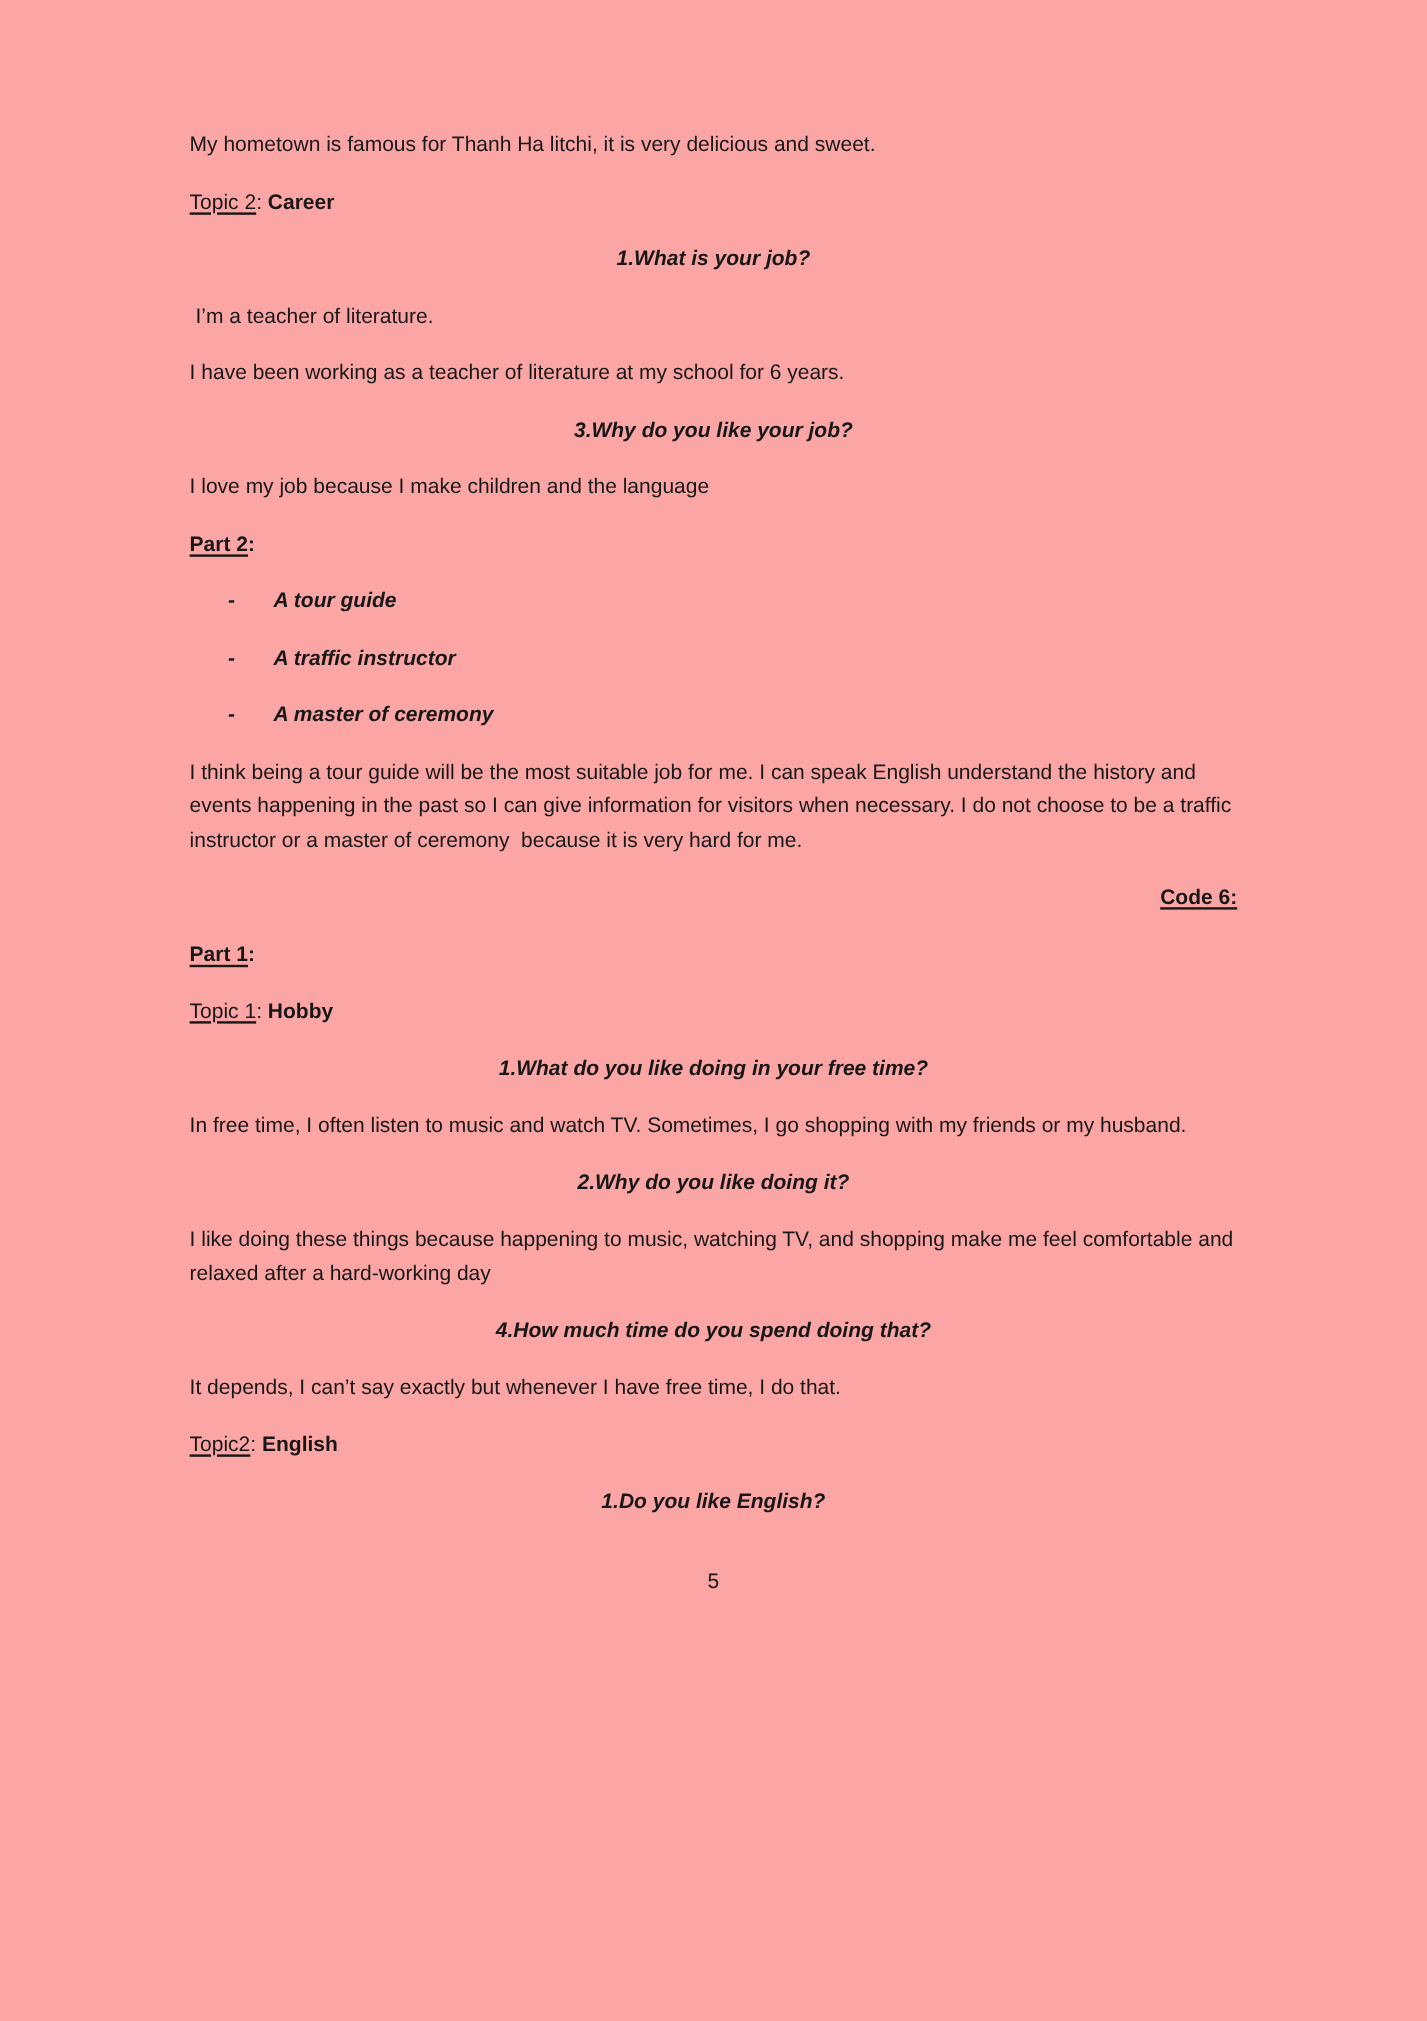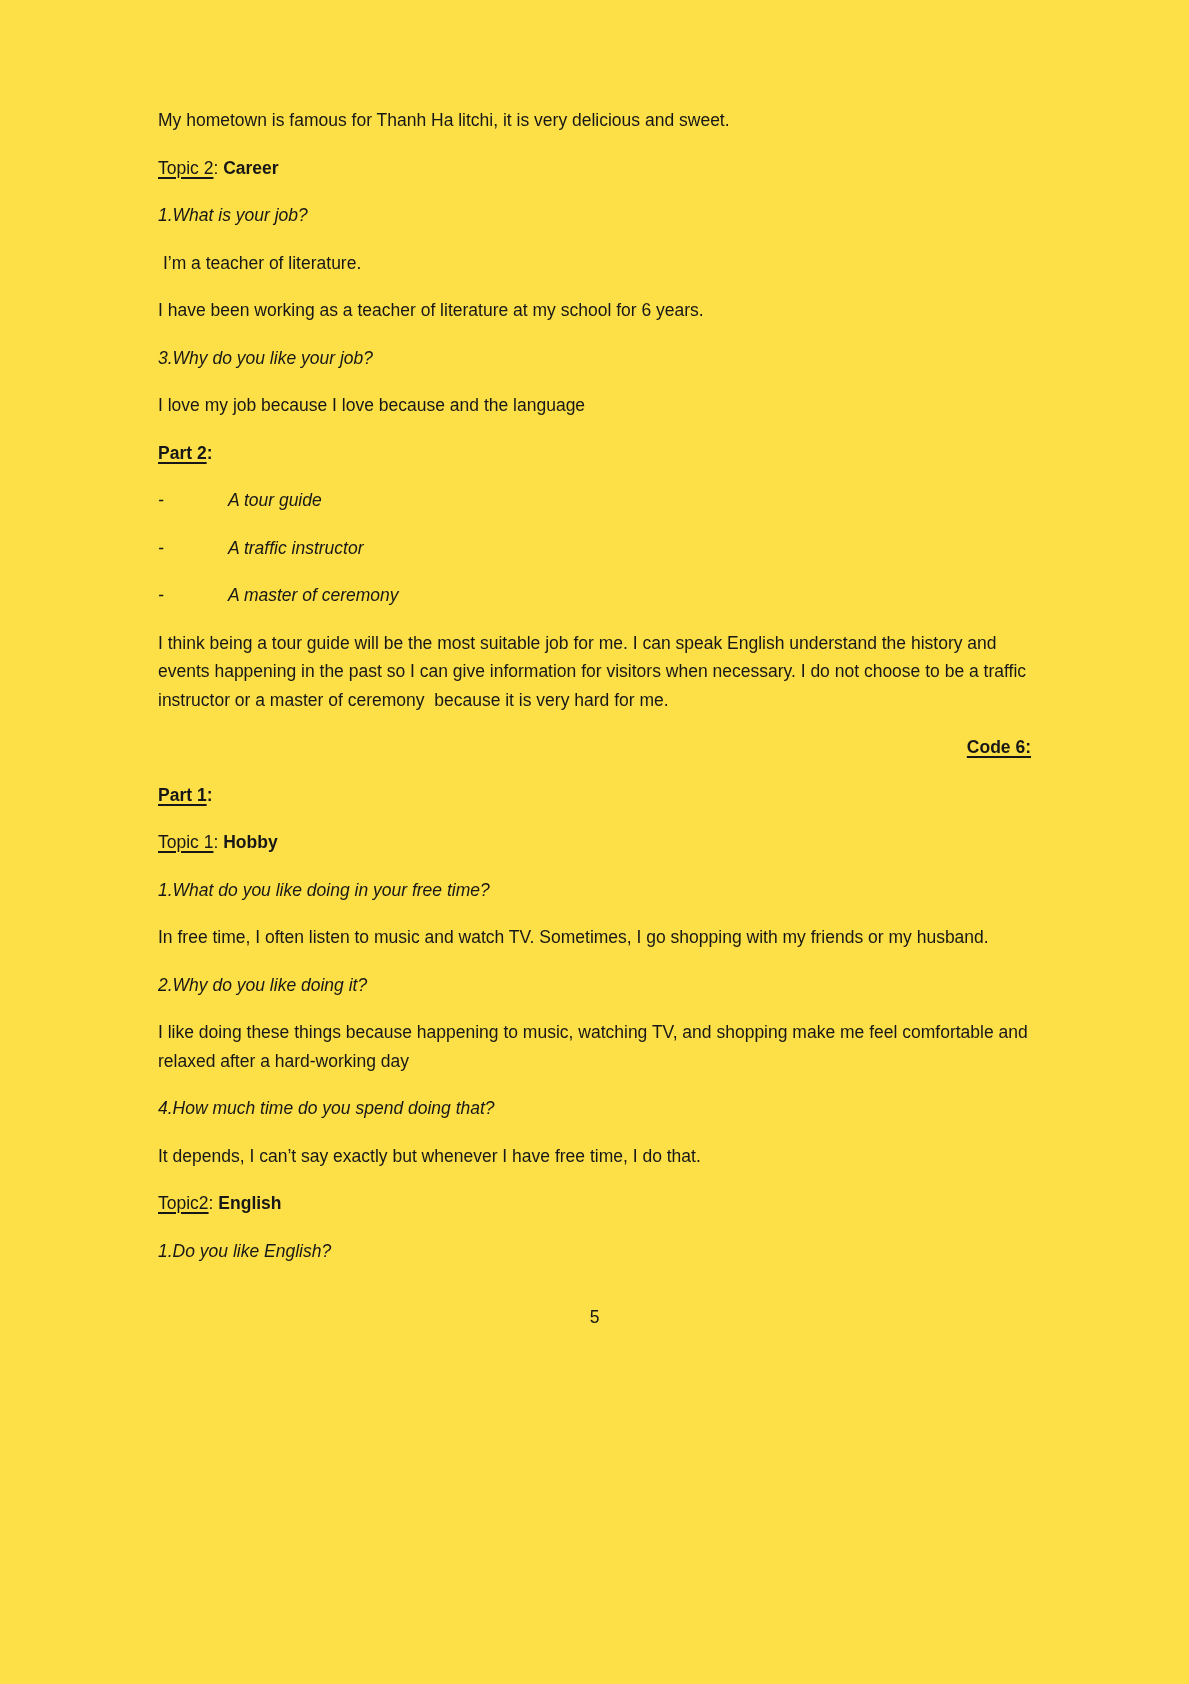--- a/index.html
+++ b/index.html
@@ -4,37 +4,37 @@
 <style>
   html, body {
     margin: 0;
     padding: 0;
     background: #ffffff;
   }
   .page {
     position: relative;
     width: 1189px;
     height: 1684px;
-    background: #fde047;
+    background: #fca5a5;
     box-sizing: border-box;
     padding: 106px 158px 0 158px;
     font-family: "Liberation Sans", sans-serif;
     font-size: 17.5px;
     color: #171717;
     overflow: hidden;
   }
   .page p, .page span {
     white-space: pre-wrap;
   }
   p {
     margin: 0 0 19px 0;
     line-height: 28.5px;
   }
   .b { font-weight: 700; }
-  .q { font-weight: 400; font-style: italic; }
+  .q { font-weight: 700; font-style: italic; text-align: center; }
   .u { text-decoration: underline; text-underline-offset: 3px; text-decoration-thickness: 1.5px; }
   .center { text-align: right; }
   .bullet {
     display: flex;
     margin: 0 0 19px 0;
     line-height: 28.5px;
   }
   .bullet .dash {
     flex: 0 0 70px;
     width: 70px;
@@ -53,21 +53,21 @@
   <p>My hometown is famous for Thanh Ha litchi, it is very delicious and sweet.</p>
 
   <p><span class="u">Topic 2</span><span>: </span><span class="b">Career</span></p>
 
   <p class="q">1.What is your job?</p>
   <p> I’m a teacher of literature.</p>
 
   <p>I have been working as a teacher of literature at my school for 6 years.</p>
 
   <p class="q">3.Why do you like your job?</p>
-  <p>I love my job because I love because and the language</p>
+  <p>I love my job because I make children and the language</p>
 
   <p><span class="b u">Part 2</span><span class="b">:</span></p>
 
 
   <div>
     <div class="bullet">
       <span class="dash q">-</span>
         <span class="q">A tour guide</span>
     </div>
     <div class="bullet">

